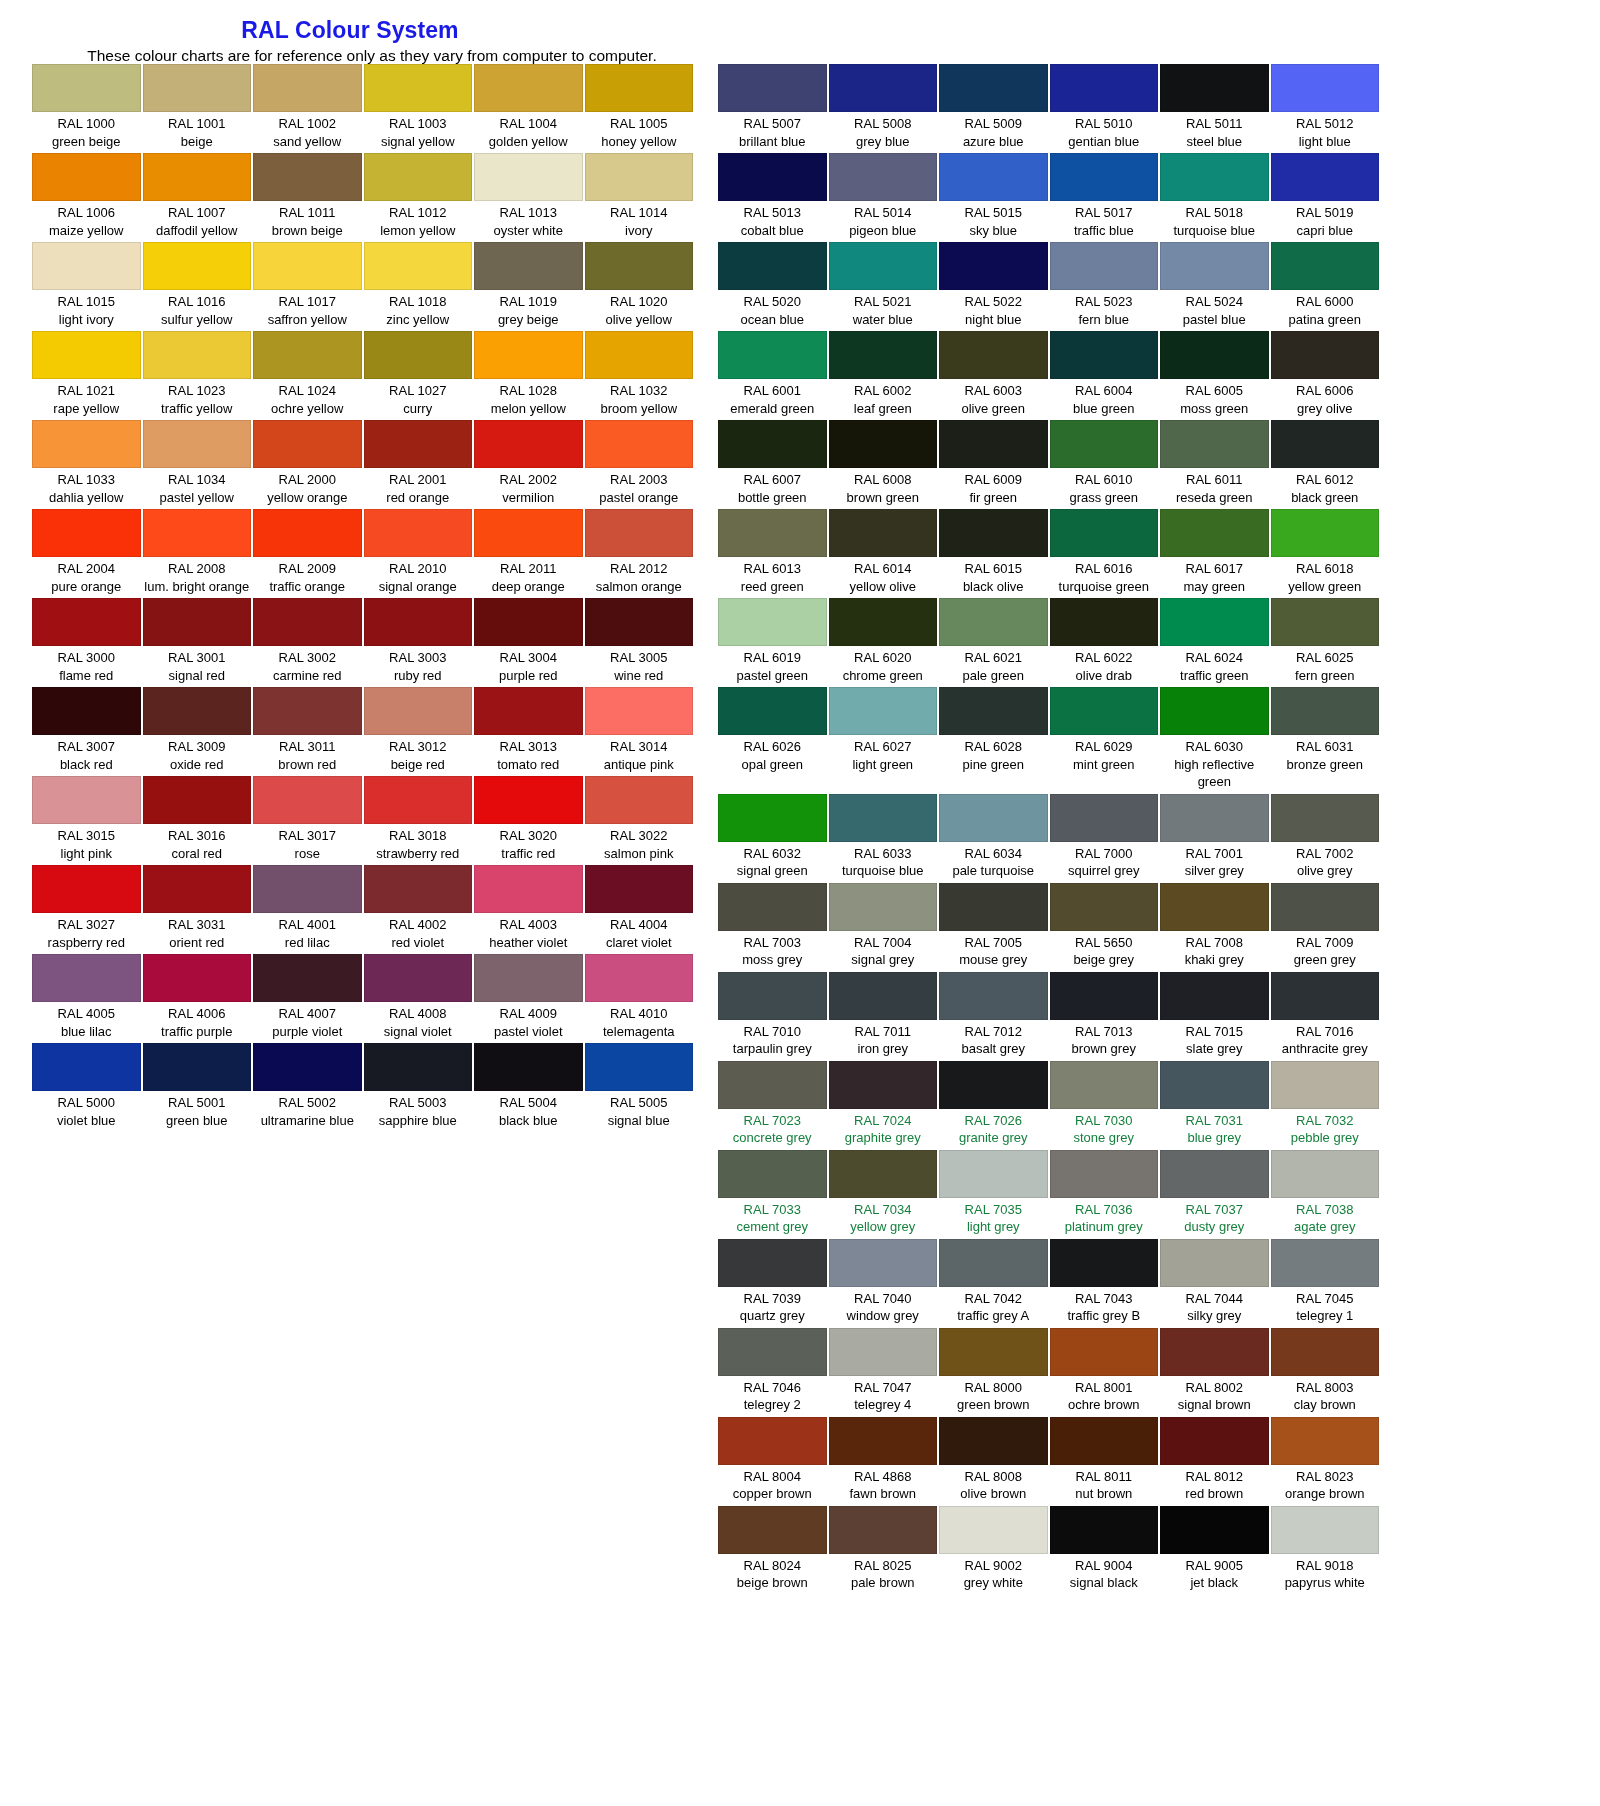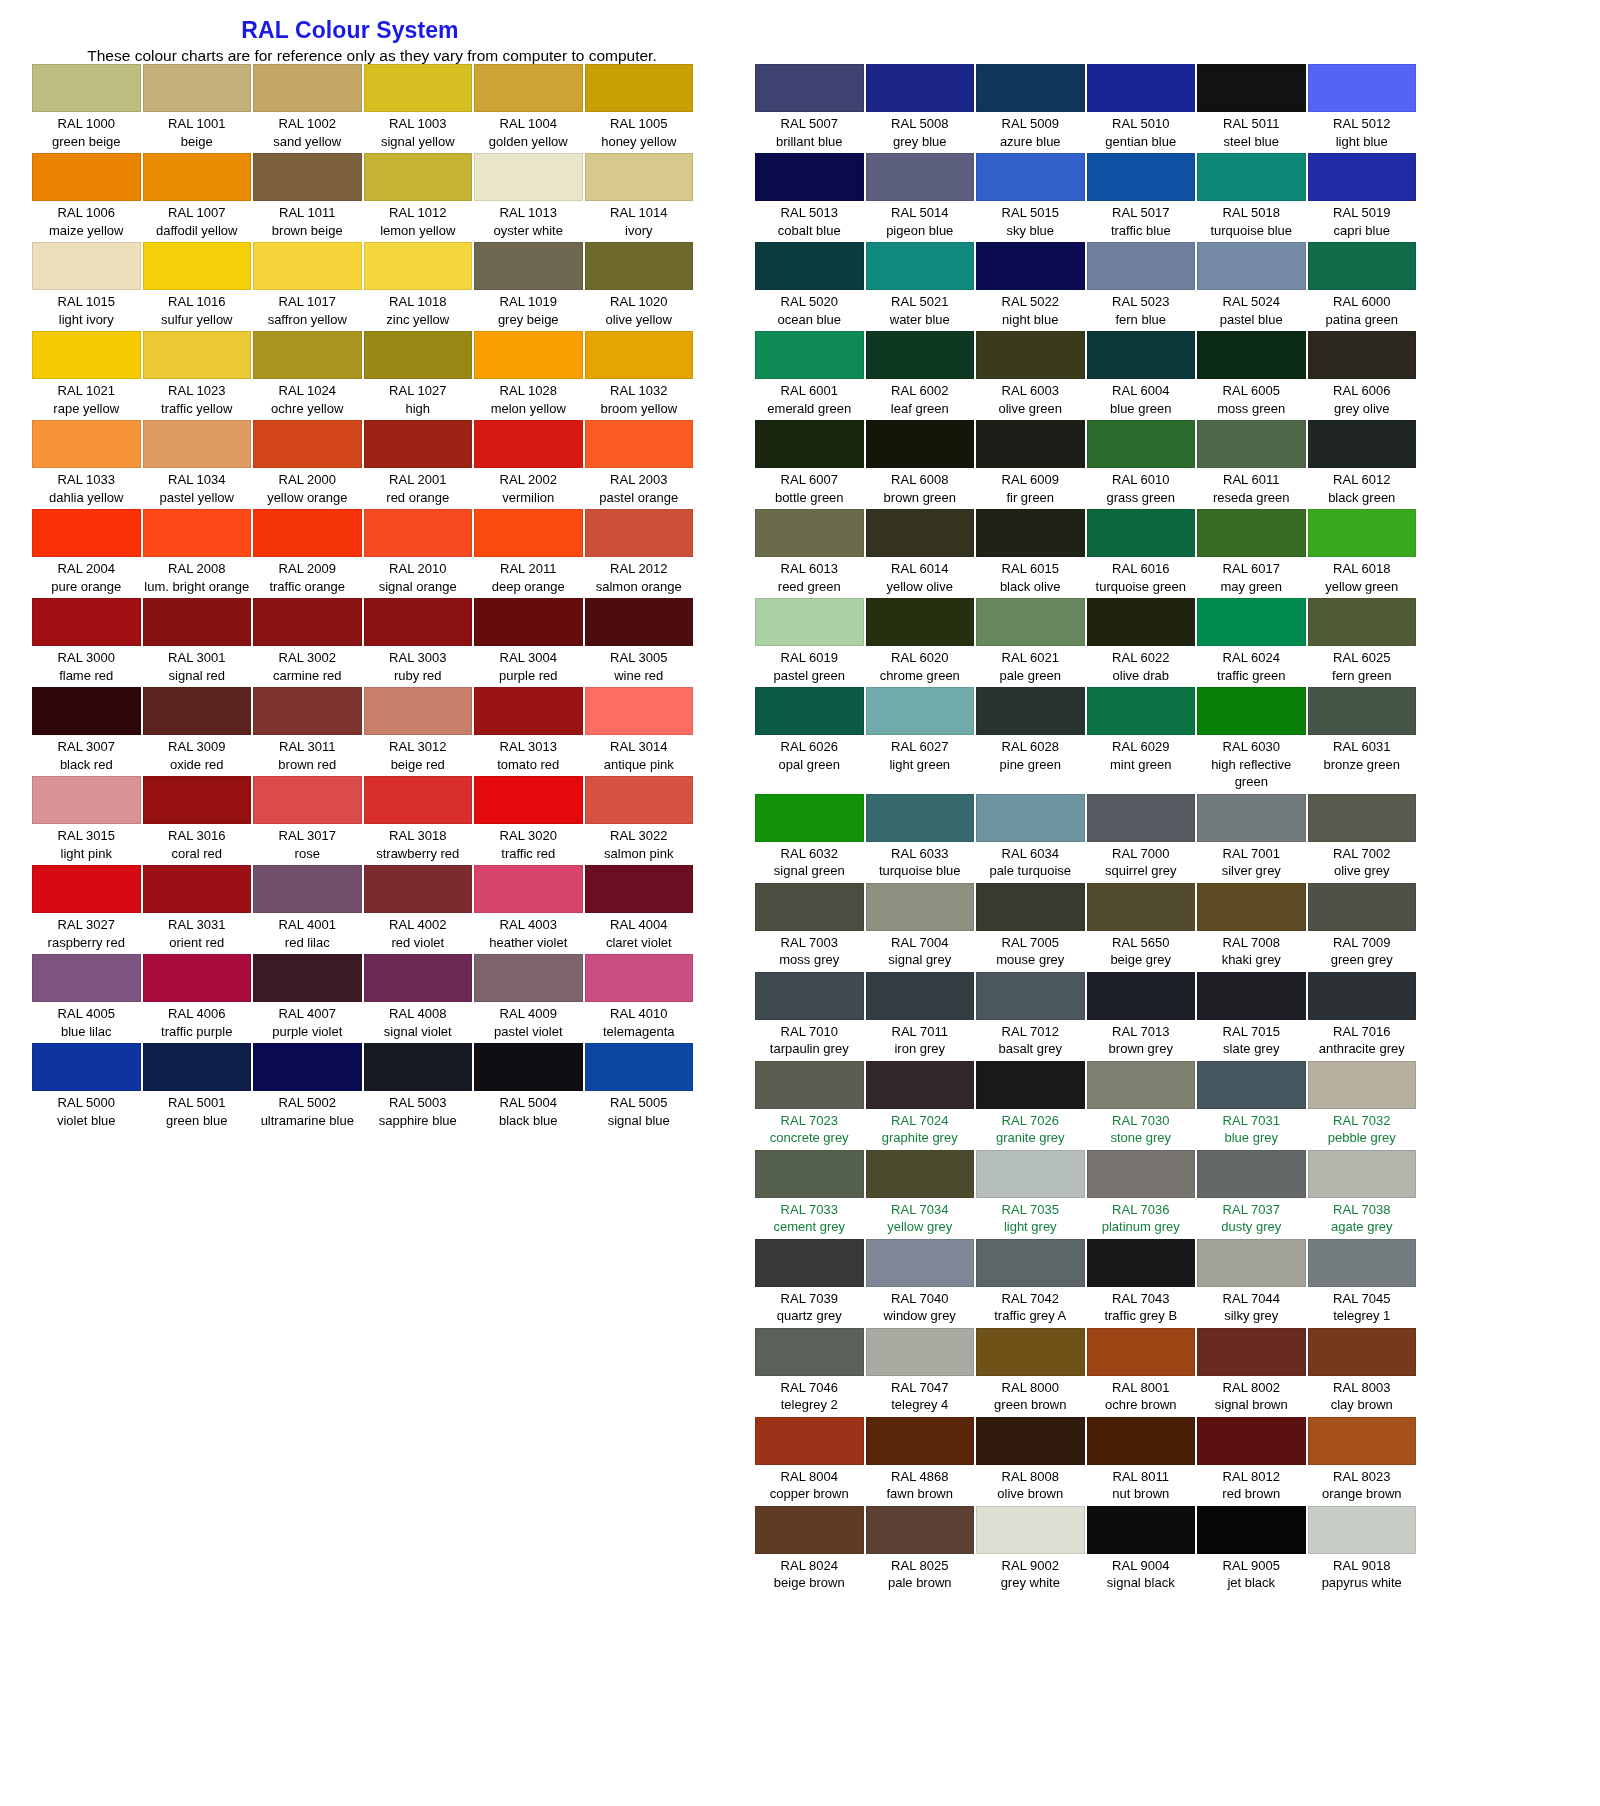--- a/index.html
+++ b/index.html
@@ -43,21 +43,21 @@
     margin: 2px 0 0 0;
     white-space: nowrap;
     padding-left: 44px;
   }
   
   .col {
     position: absolute;
     top: 64px;
   }
   .col-left  { left: 31px;  width: 663px; }
-  .col-right { left: 754px; width: 663px; }
+  .col-right { left: 717px; width: 663px; }
 
   .swatch-row {
     display: flex;
     width: 100%;
   }
   .cell {
     width: 110.5px;
     box-sizing: border-box;
     padding: 0 1px;
     display: flex;
@@ -245,21 +245,21 @@
           <div class="chip" style="background: rgb(173, 149, 33);"></div>
           <div class="caption">
             <span class="code">RAL 1024</span>
             <span class="name">ochre yellow</span>
           </div>
         </div>
         <div class="cell">
           <div class="chip" style="background: rgb(154, 136, 22);"></div>
           <div class="caption">
             <span class="code">RAL 1027</span>
-            <span class="name">high</span>
+            <span class="name">curry</span>
           </div>
         </div>
         <div class="cell">
           <div class="chip" style="background: rgb(250, 160, 3);"></div>
           <div class="caption">
             <span class="code">RAL 1028</span>
             <span class="name">melon yellow</span>
           </div>
         </div>
         <div class="cell">

